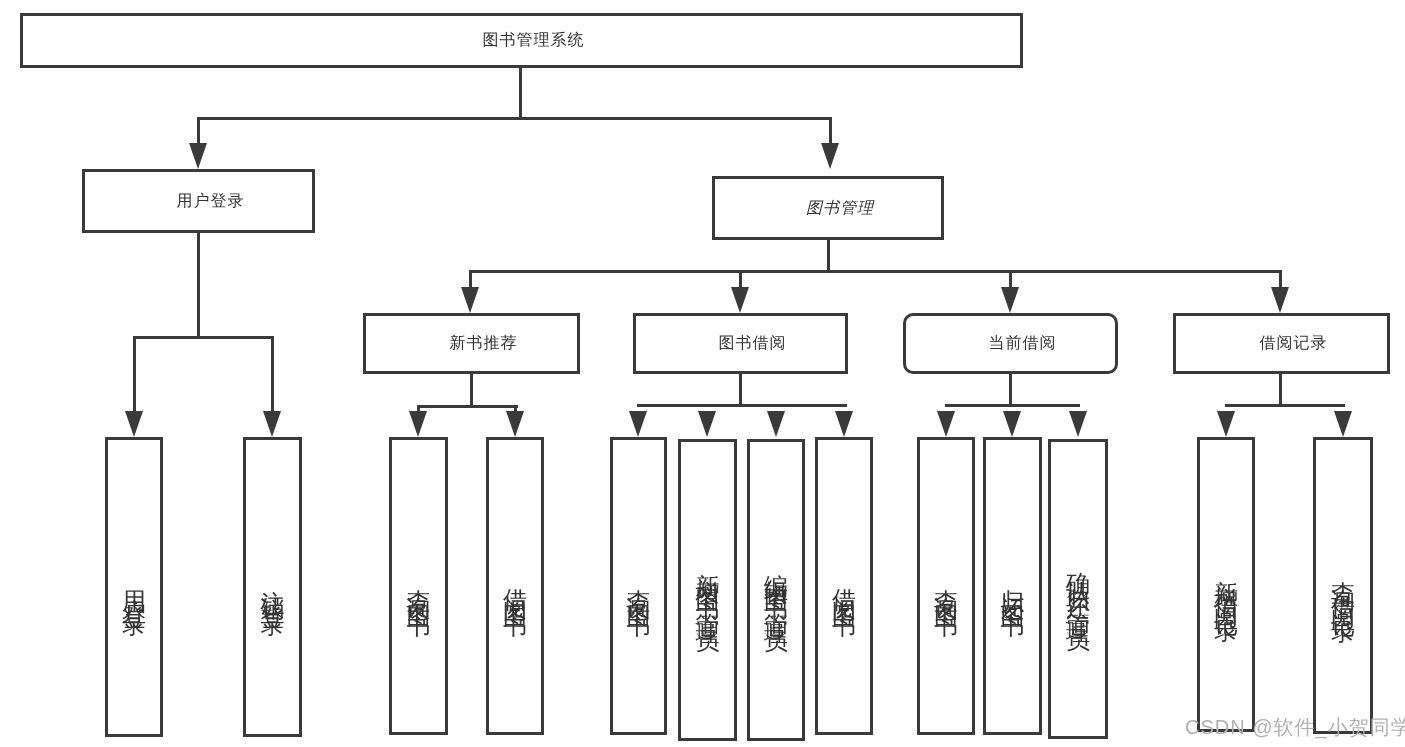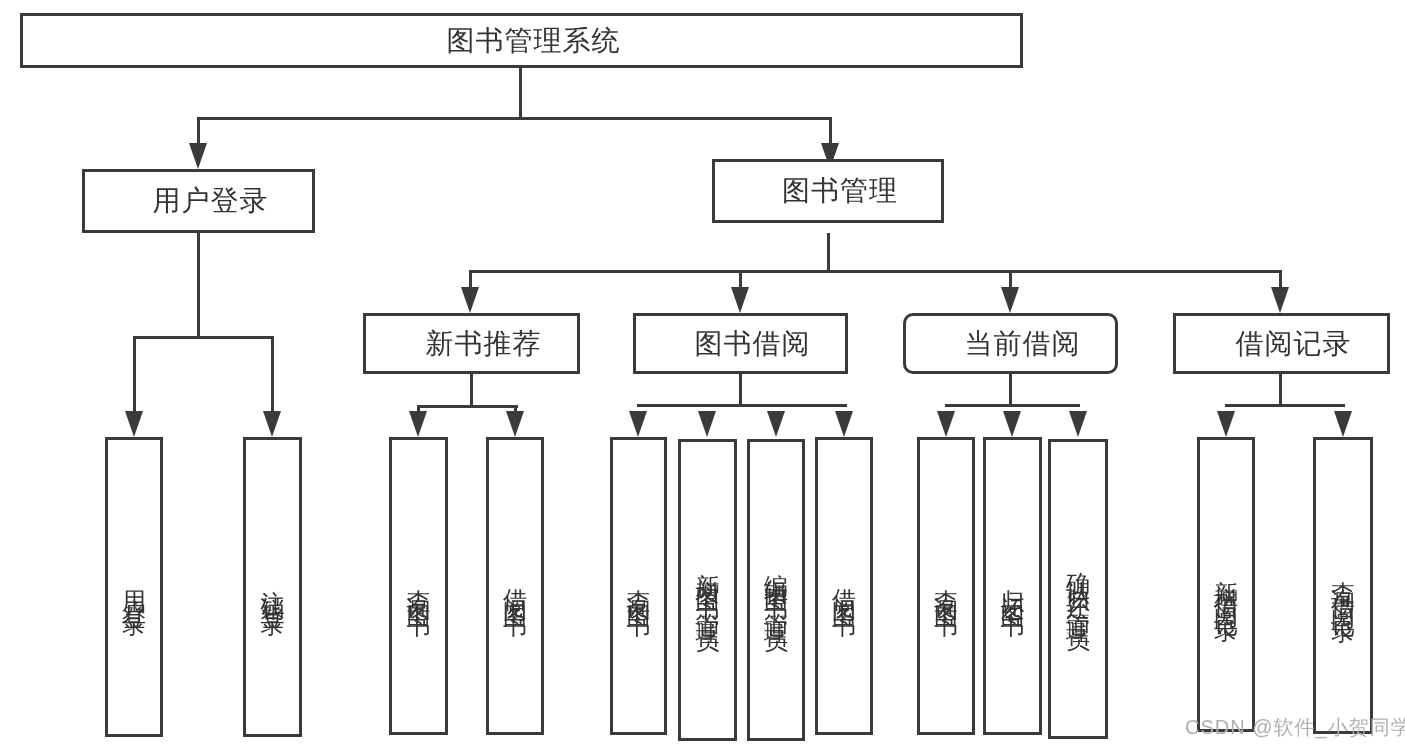--- a/index.html
+++ b/index.html
@@ -18,21 +18,21 @@
   }
   .node{
     position:absolute;
     border:3px solid var(--line);
     background:#fff;
     box-sizing:border-box;
     display:flex;align-items:center;justify-content:center;
     color:var(--text);
     z-index:2;
   }
-  .hnode{font-size:28px;letter-spacing:1px;white-space:nowrap;padding-left:24px;}
+  .hnode{font-size:16px;letter-spacing:1px;white-space:nowrap;padding-left:24px;}
   .vnode{
     font-size:24px;
     letter-spacing:8px;
     writing-mode:vertical-rl;
     text-orientation:mixed;
     line-height:1;
   }
   .vline{position:absolute;width:3px;background:var(--line);z-index:1;}
   .hline{position:absolute;height:3px;background:var(--line);z-index:1;}
   .arrow{
@@ -63,21 +63,21 @@
   <div class="vline" style="left:519px;top:68px;height:50px;"></div>
   <div class="hline" style="left:197px;top:117px;width:635px;"></div>
   <div class="vline" style="left:197px;top:117px;height:32px;"></div>
   <div class="vline" style="left:829px;top:117px;height:32px;"></div>
   <div class="arrow" style="left:189px;top:143px;"></div>
   <div class="arrow" style="left:821px;top:143px;"></div>
 
   <div class="node hnode" style="left:82px;top:169px;width:233px;height:64px;">
     <span>用户登录</span>
   </div>
-  <div class="node hnode" style="left:712px;top:159px;width:232px;height:64px;">
+  <div class="node hnode" style="left:712px;top:176px;width:232px;height:64px;font-style:italic;">
     <span>图书管理</span>
   </div>
 
   <div class="vline" style="left:197px;top:233px;height:104px;"></div>
   <div class="hline" style="left:133px;top:336px;width:141px;"></div>
   <div class="vline" style="left:133px;top:336px;height:82px;"></div>
   <div class="vline" style="left:271px;top:336px;height:82px;"></div>
   <div class="arrow" style="left:125px;top:411px;"></div>
   <div class="arrow" style="left:263px;top:411px;"></div>
 

